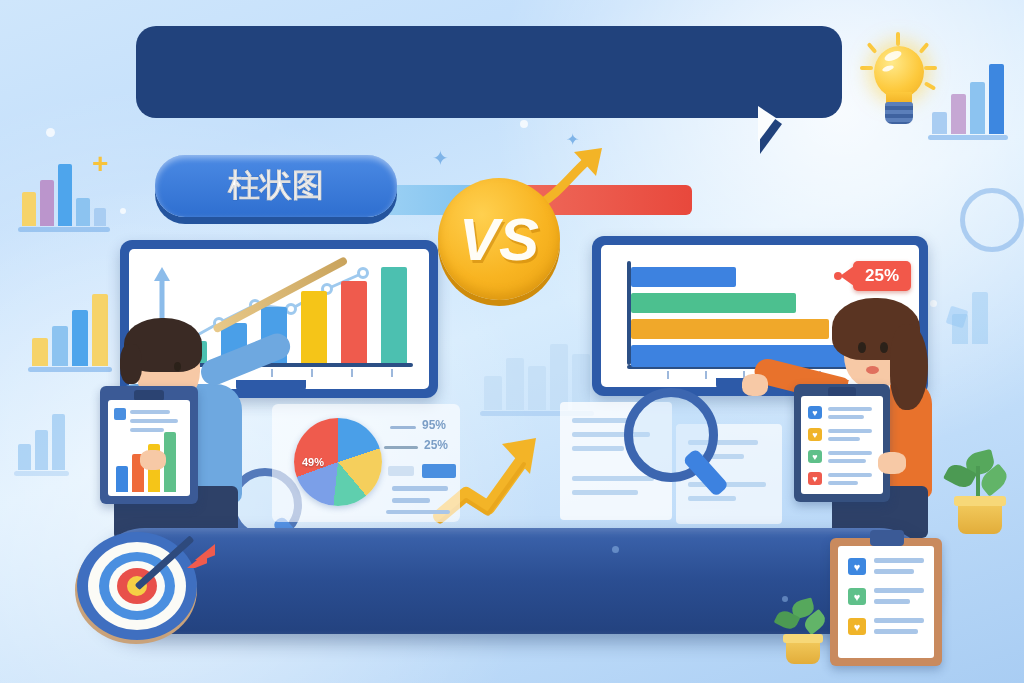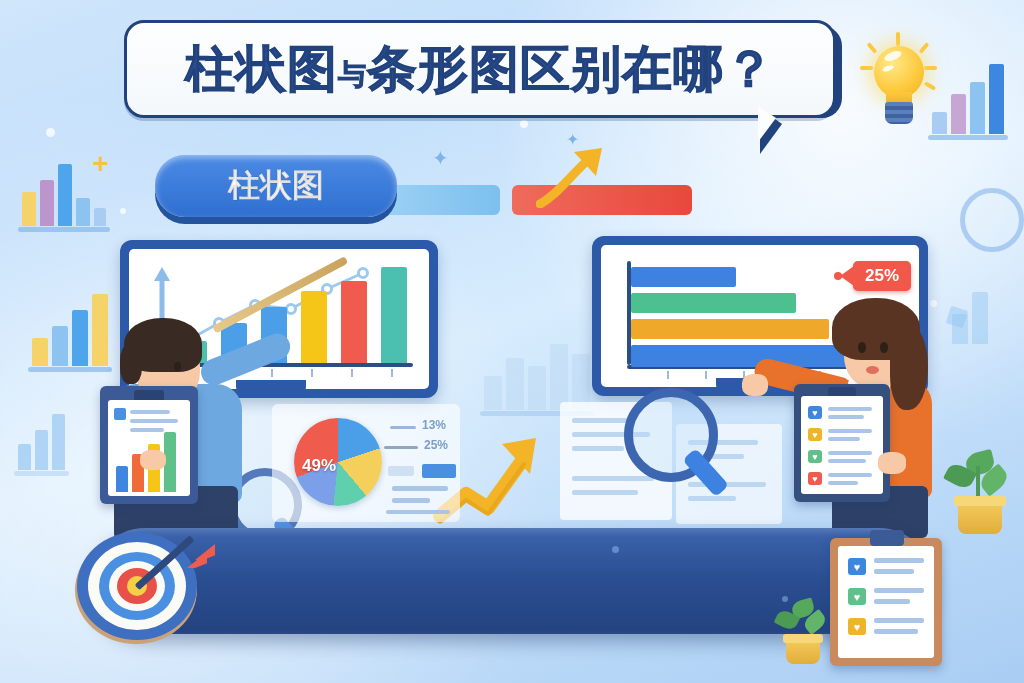--- a/index.html
+++ b/index.html
@@ -113,21 +113,21 @@
   .pie-panel{position:absolute;left:272px;top:404px;width:188px;height:118px;
     background:rgba(255,255,255,.62);border-radius:6px;}
   .pie{position:absolute;left:22px;top:14px;width:88px;height:88px;border-radius:50%;
     background:conic-gradient(
       #4a9fe8 0deg 72deg,
       #f5cf5c 72deg 140deg,
       #5fcfae 140deg 186deg,
       #7b9fe8 186deg 250deg,
       #ef5b4d 250deg 360deg);
     box-shadow:0 2px 6px rgba(60,100,160,.3);}
-  .pie-lbl{position:absolute;color:#fff;font-weight:bold;font-size:17px;text-shadow:0 1px 2px rgba(0,0,0,.3);}
+  .pie-lbl{position:absolute;color:#fff;font-weight:bold;font-size:11px;text-shadow:0 1px 2px rgba(0,0,0,.3);}
   .leg-line{position:absolute;height:3px;background:#9ab6d8;border-radius:2px;}
   .leg-txt{position:absolute;color:#7b9ec6;font-size:12px;font-weight:bold;}
 
   
   .mag{position:absolute;}
   .mag .lens{position:absolute;border-radius:50%;background:rgba(190,220,250,.35);}
   .mag .handle{position:absolute;border-radius:6px;}
 
   
   .doc{position:absolute;background:rgba(255,255,255,.78);border-radius:4px;}
@@ -223,39 +223,37 @@
     <div class="ray" style="left:58px;top:44px;width:12px;height:4px;transform:rotate(30deg);"></div>
     <div class="glass"></div>
     <div class="glint" style="left:18px;top:12px;width:18px;height:8px;transform:rotate(-22deg);"></div>
     <div class="glint" style="left:16px;top:26px;width:12px;height:5px;transform:rotate(-18deg);"></div>
     <div class="neck"></div>
     <div class="base"></div>
   </div>
 
   <div class="title-shadow"></div>
   <div class="title-tail"></div>
-  <div class="title-card">
-    <div class="title-text">
-      <span>柱状图</span><span class="small">与</span><span>条形图区别在哪？</span>
-    </div>
-  </div>
   <div class="title-tail2"></div>
 
   <div class="connector" style="left:370px;width:130px;background:linear-gradient(90deg,#9fd2f4,#7cc0ef);"></div>
   <div class="connector" style="left:512px;width:180px;background:linear-gradient(90deg,#ef6b5c,#e8483c);"></div>
 
   <div class="pill pill-blue">
     <span>柱状图</span>
   </div>
 
   <svg class="gold-arrow" viewBox="0 0 78 62">
     <path d="M4 58 C 22 48, 34 30, 52 14" stroke="#f3b427" stroke-width="9" fill="none" stroke-linecap="round"></path>
     <path d="M38 6 L66 2 L60 30 Z" fill="#f3b427"></path>
   </svg>
 
+  <div class="vs-badge">
+    <span>VS</span>
+  </div>
 
   <div class="monitor m-left">
     <div class="screen">
 
       <svg style="position:absolute;left:22px;top:12px;" width="22" height="92">
         <path d="M11 90 L11 12" stroke="#8cbcea" stroke-width="5" stroke-linecap="round"></path>
         <path d="M3 20 L11 6 L19 20 Z" fill="#8cbcea"></path>
       </svg>
 
       <svg style="position:absolute;left:48px;top:18px;" width="200" height="86">
@@ -337,21 +335,21 @@
 
   <div class="mag" style="left:224px;top:468px;width:84px;height:86px;opacity:.85;">
     <div class="lens" style="left:4px;top:0;width:58px;height:58px;border:8px solid #3c66b0;"></div>
     <div class="handle" style="left:46px;top:52px;width:14px;height:40px;background:#3d82e0;transform:rotate(-42deg);transform-origin:top center;"></div>
   </div>
 
   <div class="pie-panel">
     <div class="pie"></div>
     <div class="pie-lbl" style="left:30px;top:52px;">49%</div>
     <div class="leg-line" style="left:118px;top:22px;width:26px;"></div>
-    <div class="leg-txt" style="left:150px;top:14px;">13%</div>
+    <div class="leg-txt" style="left:150px;top:14px;">95%</div>
     <div class="leg-line" style="left:112px;top:42px;width:34px;background:#8fa8bf;"></div>
     <div class="leg-txt" style="left:152px;top:34px;">25%</div>
     <div class="line-row" style="left:116px;top:62px;width:26px;height:10px;background:#cfe0f2;"></div>
     <div class="line-row" style="left:150px;top:60px;width:34px;height:14px;background:#4a8fe0;"></div>
     <div class="line-row" style="left:120px;top:82px;width:56px;height:5px;"></div>
     <div class="line-row" style="left:120px;top:94px;width:38px;height:5px;"></div>
     <div class="line-row" style="left:114px;top:106px;width:64px;height:4px;"></div>
   </div>
 
   <div class="person" style="left:96px;top:300px;width:190px;height:240px;">

